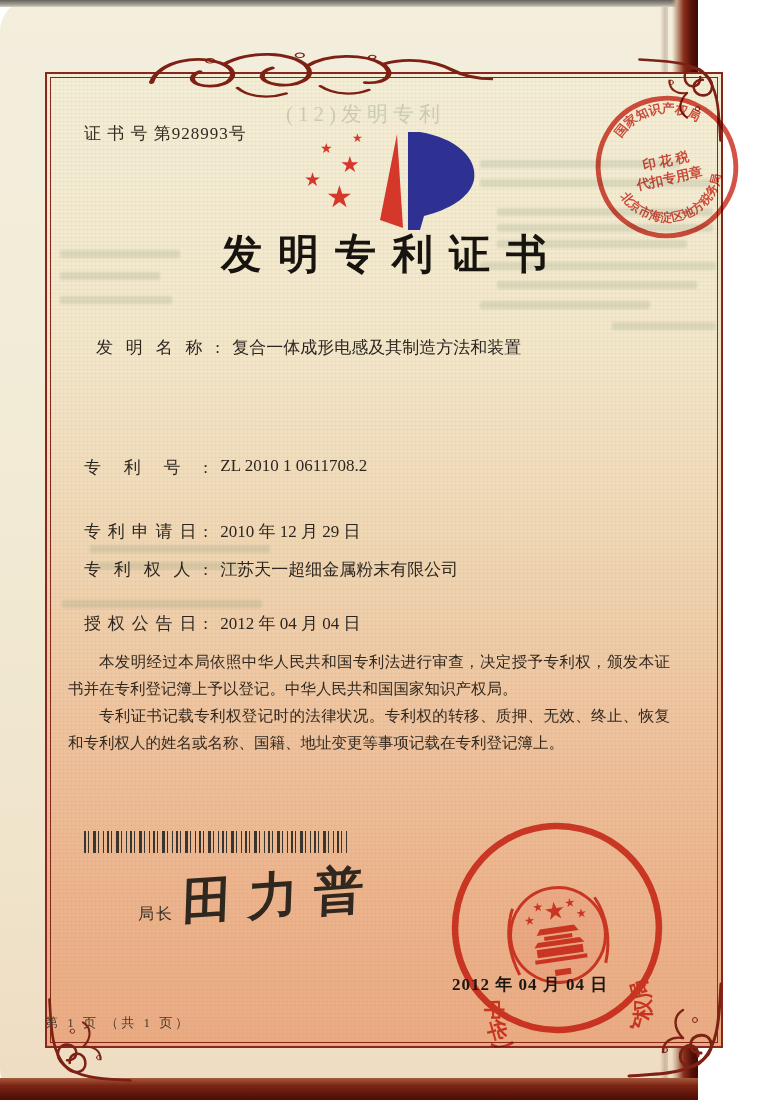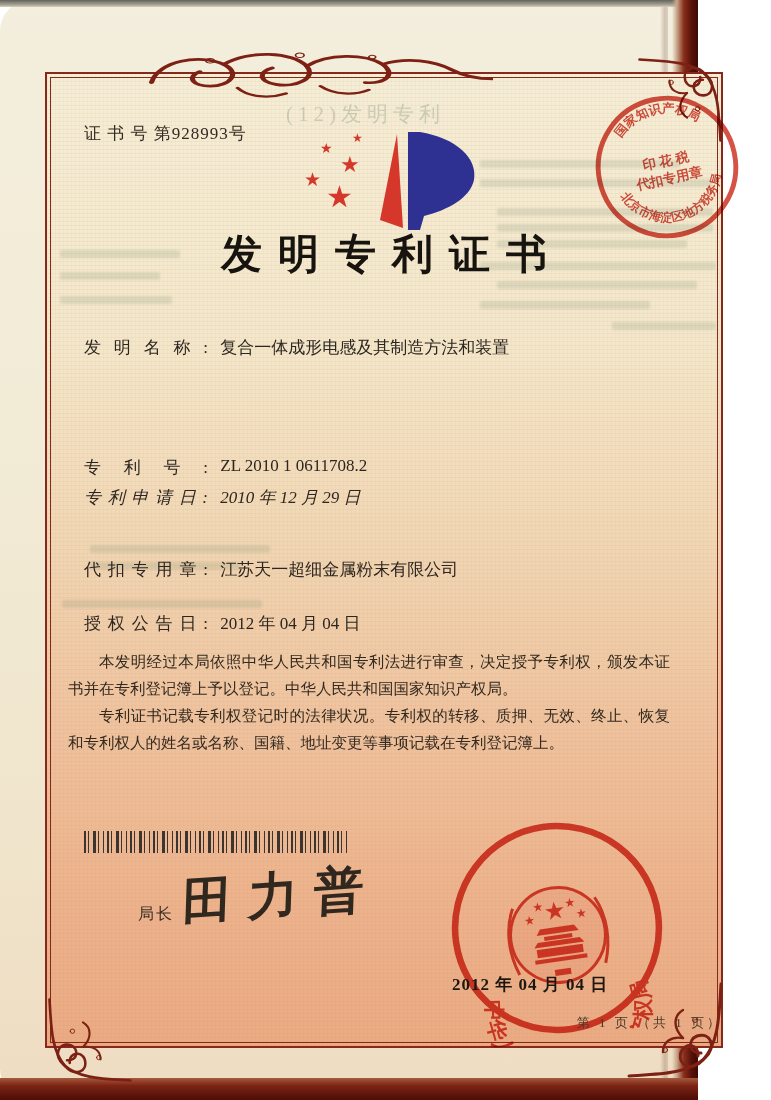--- a/index.html
+++ b/index.html
@@ -46,21 +46,21 @@
   .s5{left:54px;top:2px;font-size:12px;}
   .logo-mark { position:absolute; left:58px; top:0; width:130px; height:112px; }
 
   .cert-title { position:absolute; left:45px; top:227px; width:678px; text-align:center;
                 font-size:41px; font-weight:700; letter-spacing:16px; text-indent:16px; color:#17130f; }
 
   .field-row { position:absolute; left:84px; width:600px; font-size:17px; color:#2d2620; }
   .f-label { display:inline-block; width:124px; text-align:justify; text-align-last:justify;
              vertical-align:top; }
   .f-value { display:inline-block; margin-left:8px; }
-  .r0{top:336px;} .r1{top:394px;} .r2{top:448px;margin-top:8px;} .r3{top:486px;font-style:italic;} .r4{top:558px;} .r5{top:612px;}
+  .r0{top:336px;margin-left:12px;} .r1{top:394px;} .r2{top:448px;margin-top:8px;} .r3{top:520px;} .r4{top:558px;} .r5{top:612px;}
 
   .body-text { position:absolute; left:68px; top:648px; width:602px; font-size:15.5px;
                line-height:27px; color:#33291f; text-align:justify; }
   .body-text p { text-indent:2em; }
 
   .barcode { position:absolute; left:84px; top:831px; width:263px; height:22px; opacity:.85;
              background:repeating-linear-gradient(90deg,
                #1d1d1d 0 2px, rgba(0,0,0,0) 2px 4px,
                #1d1d1d 4px 5px, rgba(0,0,0,0) 5px 9px,
                #1d1d1d 9px 12px, rgba(0,0,0,0) 12px 14px,
@@ -73,21 +73,21 @@
                font-family:"DejaVu Serif",serif; }
 
   .seal { position:absolute; left:447px; top:818px; width:220px; height:220px;
           mix-blend-mode:multiply; opacity:.9; transform:rotate(-8deg); }
   .issue-date { position:absolute; left:452px; top:973px; font-size:17px; font-weight:700;
                 letter-spacing:1px; color:#1d1712; z-index:5; }
 
   .tax-stamp { position:absolute; left:592px; top:92px; width:150px; height:150px;
                mix-blend-mode:multiply; opacity:.88; transform:rotate(-12deg); z-index:4; }
 
-  .footer { position:absolute; left:45px; top:1014px; width:678px; text-align:right;
+  .footer { position:absolute; left:45px; top:1014px; width:678px; text-align:left;
             font-size:13px; letter-spacing:3px; color:#4a3a2a; }
 </style>
 </head>
 <body>
 
 <div class="page">
 
   <div class="scan-top"></div>
   <div class="page-crease"></div>
   <div class="book-right"></div>
@@ -170,21 +170,21 @@
   </div>
   <div class="field-row r2">
     <span class="f-label">专利号:</span>
     <span class="f-value">ZL 2010 1 0611708.2</span>
   </div>
   <div class="field-row r3">
     <span class="f-label">专利申请日:</span>
     <span class="f-value">2010 年 12 月 29 日</span>
   </div>
   <div class="field-row r4">
-    <span class="f-label">代扣专用章:</span>
+    <span class="f-label">专利权人:</span>
     <span class="f-value">江苏天一超细金属粉末有限公司</span>
   </div>
   <div class="field-row r5">
     <span class="f-label">授权公告日:</span>
     <span class="f-value">2012 年 04 月 04 日</span>
   </div>
 
   <div class="body-text">
     <p>本发明经过本局依照中华人民共和国专利法进行审查，决定授予专利权，颁发本证书并在专利登记簿上予以登记。中华人民共和国国家知识产权局。</p>
     <p>专利证书记载专利权登记时的法律状况。专利权的转移、质押、无效、终止、恢复和专利权人的姓名或名称、国籍、地址变更等事项记载在专利登记簿上。</p>

